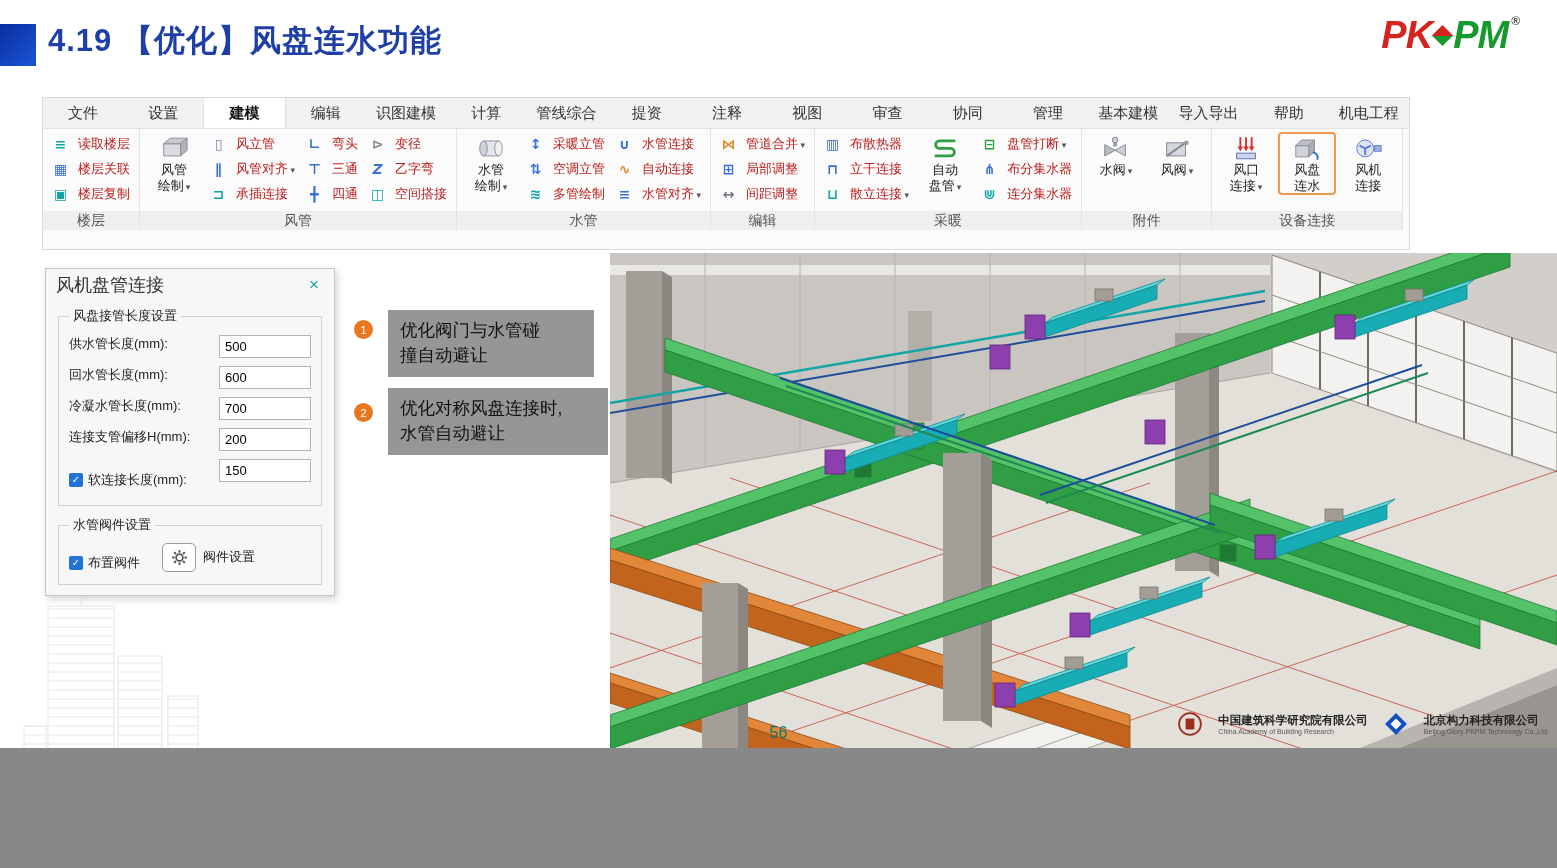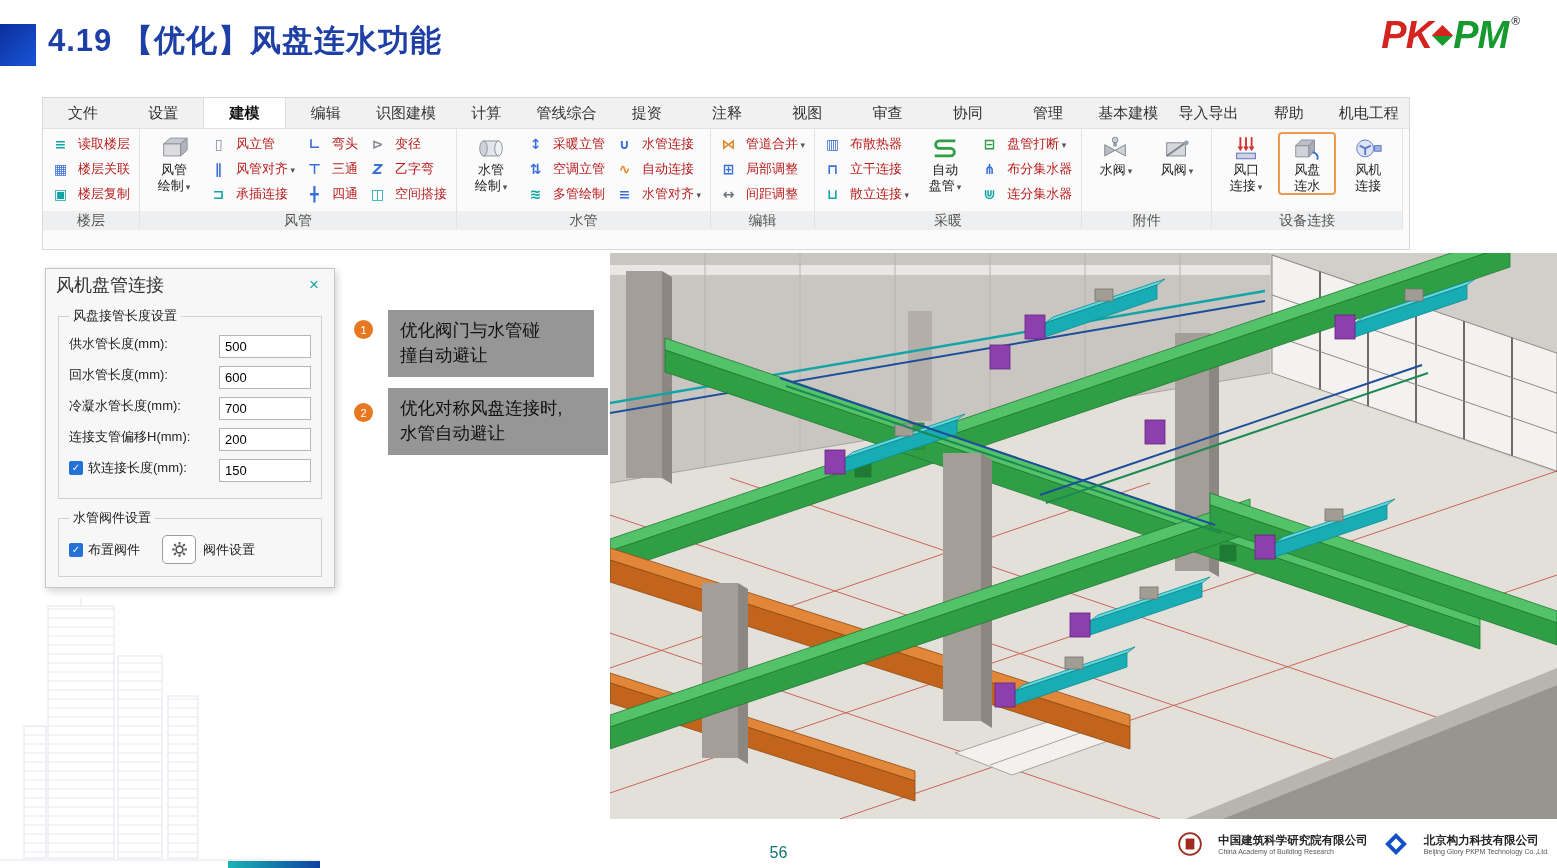--- a/index.html
+++ b/index.html
@@ -1,16 +1,16 @@
 <!DOCTYPE html>
 <html><head>
 <meta charset="utf-8">
 <style>
   html,body{margin:0;padding:0;background:#888;}
-  .slide{position:relative;width:1557px;height:868px;background:#fff;overflow:hidden;
+  .slide{position:relative;width:1557px;height:748px;background:#fff;overflow:hidden;
          font-family:"Liberation Sans","DejaVu Sans",sans-serif;color:#222;}
 
   
   .corner-deco{position:absolute;left:0;top:24px;width:36px;height:42px;
     background:linear-gradient(135deg,#0a2f9e,#1a55d6);}
   .page-title{position:absolute;left:48px;top:20px;margin:0;font-size:31px;font-weight:bold;
     color:#1d3fa6;letter-spacing:1px;white-space:nowrap;}
   .brand{position:absolute;right:38px;top:14px;font-size:38px;font-weight:bold;font-style:italic;
     letter-spacing:-1px;display:flex;align-items:center;}
   .brand .pk{color:#d42420;}
@@ -75,21 +75,21 @@
     padding:0 10px;font-size:18px;color:#333;cursor:move;}
   .dlg-close{width:20px;height:20px;display:flex;align-items:center;justify-content:center;
     color:#12a5a8;font-size:17px;cursor:pointer;}
   .dlg-close::before{content:"×";}
   .fgroup{border:1px solid #d2d2d2;margin:6px 12px 10px;padding:2px 10px 8px;}
   .fgroup legend{font-size:13px;color:#222;padding:0 4px;}
   .frow{display:flex;align-items:flex-start;justify-content:space-between;margin:8px 0;font-size:13px;color:#222;}
   .frow .flabel{white-space:nowrap;}
   .frow input{width:80px;height:19px;border:1px solid #b5b5b5;font-size:13px;padding:1px 5px;
     background:#fff;font-family:inherit;box-sizing:content-box;}
-  .cbwrap{display:flex;align-items:center;gap:5px;}
+  .cbwrap{display:flex;align-items:center;gap:5px;margin-top:12px;}
   .cb{width:14px;height:14px;background:#2272d8;border-radius:2px;display:inline-flex;
     align-items:center;justify-content:center;flex:0 0 auto;cursor:pointer;}
   .cb::after{content:"✓";color:#fff;font-size:10px;line-height:1;}
   .valve-row{display:flex;align-items:center;gap:22px;margin:6px 0 4px;font-size:13px;}
   .valve-btn{display:inline-flex;align-items:center;gap:7px;cursor:pointer;}
   .gear-box{width:32px;height:27px;border:1px solid #9a9a9a;border-radius:5px;background:#fff;
     display:flex;align-items:center;justify-content:center;}
   .gear-box svg{width:17px;height:17px;}
 
   

